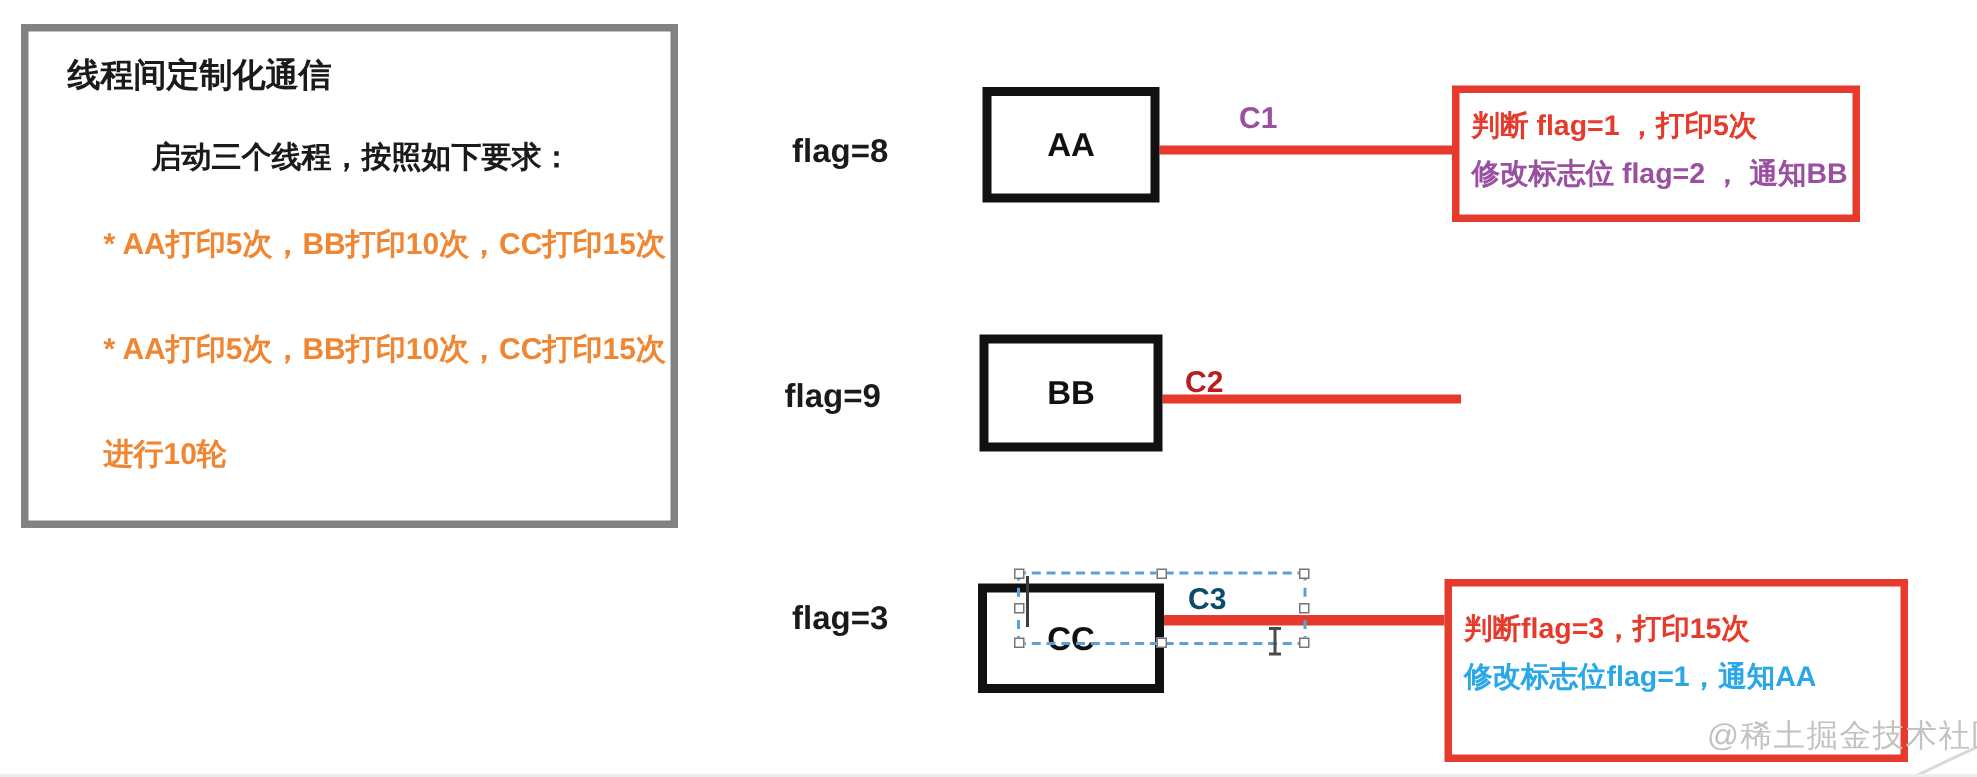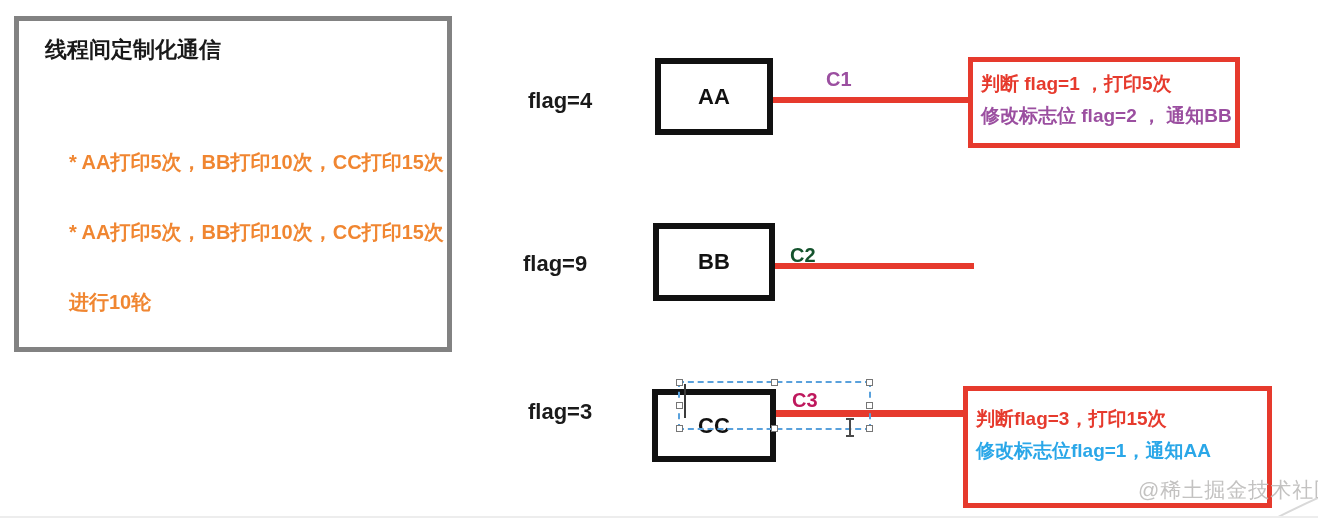--- a/index.html
+++ b/index.html
@@ -14,21 +14,21 @@
   .panel-subtitle{position:absolute;left:82px;top:70px;font-size:20px;font-weight:bold;white-space:nowrap;}
   .panel-bullet{position:absolute;left:26px;font-size:20px;font-weight:bold;color:#f08631;white-space:nowrap;margin-left:24px;}
   .b1{top:128px;} .b2{top:198px;} .rounds{top:268px;}
 
   
   .flag-label{position:absolute;font-size:22px;font-weight:bold;color:#1a1a1a;white-space:nowrap;}
   .thread-box{position:absolute;border:6px solid #111;background:#fff;box-sizing:border-box;
     display:flex;align-items:center;justify-content:center;font-size:22px;font-weight:bold;color:#111;}
   .conn-line{position:absolute;background:#e63a2d;}
   .conn-label{position:absolute;font-size:20px;font-weight:bold;white-space:nowrap;}
-  .c1{color:#9b4fa0;} .c2{color:#14532d;} .c3{color:#be185d;}
+  .c1{color:#9b4fa0;} .c2{color:#b91c1c;} .c3{color:#0c4a6e;}
   .note-box{position:absolute;border:5px solid #e63a2d;background:#fff;box-sizing:border-box;overflow:visible;}
   .note-line{position:absolute;font-size:19px;font-weight:bold;white-space:nowrap;}
   .nl-red{color:#e63a2d;} .nl-purple{color:#9b4fa0;} .nl-green{color:#2f9e58;} .nl-blue{color:#2aa7e8;}
 
   
   .sel-rect{position:absolute;left:678px;top:381px;width:193px;height:49px;
     border:2px dashed #59a1dc;box-sizing:border-box;background:transparent;}
   .sel-handle{position:absolute;width:7px;height:7px;background:#fff;border:1px solid #767676;box-sizing:border-box;}
   .h-tl{left:-4px;top:-4px;} .h-tm{left:calc(50% - 4px);top:-4px;} .h-tr{right:-4px;top:-4px;}
   .h-ml{left:-4px;top:calc(50% - 4px);} .h-mr{right:-4px;top:calc(50% - 4px);}
@@ -41,26 +41,27 @@
   .corner-artifact{position:absolute;right:0;bottom:0;}
   .bottom-edge{position:absolute;left:0;bottom:0;width:100%;height:2px;background:#ededed;}
 </style>
 </head>
 <body>
 
 <div class="stage">
 
   <div class="panel">
     <div class="panel-title">线程间定制化通信</div>
+    <div class="panel-subtitle">启动三个线程，按照如下要求：</div>
     <div class="panel-bullet b1">* AA打印5次，BB打印10次，CC打印15次</div>
     <div class="panel-bullet b2">* AA打印5次，BB打印10次，CC打印15次</div>
     <div class="panel-bullet rounds">进行10轮</div>
   </div>
 
-  <div class="flag-label" style="left:528px;top:88px;">flag=4</div>
+  <div class="flag-label" style="left:528px;top:88px;">flag=8</div>
   <div class="conn-line" style="left:770px;top:97px;width:200px;height:6px;"></div>
   <div class="thread-box" style="left:655px;top:58px;width:118px;height:77px;">
     <span>AA</span>
   </div>
   <div class="conn-label c1" style="left:826px;top:68px;">C1</div>
   <div class="note-box" style="left:968px;top:57px;width:272px;height:91px;">
     <div class="note-line nl-red" style="left:8px;top:9px;">判断 flag=1 ，打印5次</div>
     <div class="note-line nl-purple" style="left:8px;top:41px;">修改标志位 flag=2 ， 通知BB</div>
   </div>
 

